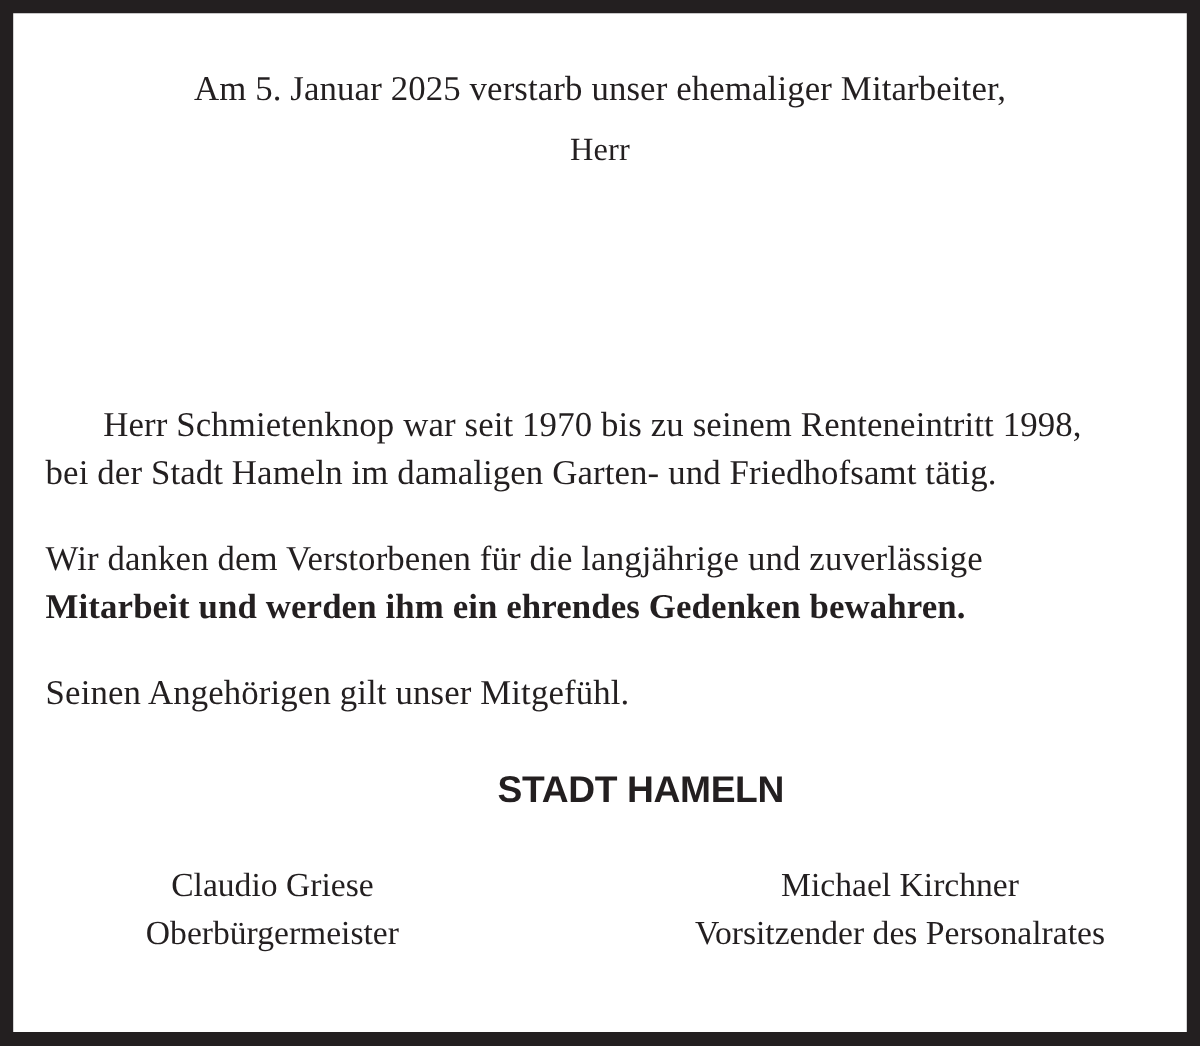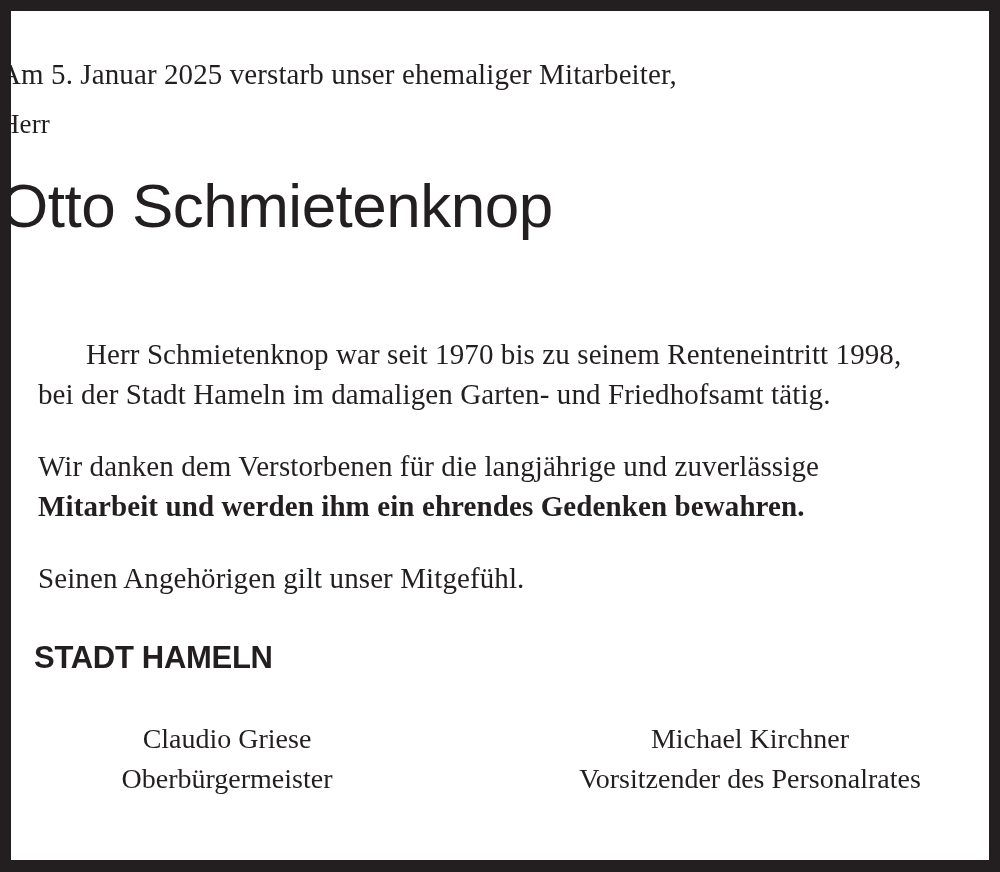--- a/index.html
+++ b/index.html
@@ -37,20 +37,21 @@
     .line {
       position: absolute;
       white-space: nowrap;
       font-size: 29px;
       line-height: 36px;
       letter-spacing: 0.1px;
     }
     .center {
       left: 0;
       width: 1000px;
+      text-align: center;
     }
     .left {
       left: 38px;
     }
     .intro { top: 56px; font-size: 29px; }
     .salutation { top: 106px; font-size: 27px; }
     .name {
       top: 168px;
       font-size: 62px;
       line-height: 76px;
@@ -85,21 +86,20 @@
     .sig-title { top: 761px; }
   </style>
 </head>
 <body>
 
 <div class="frame"></div>
 
 <div class="notice">
   <div class="line center intro">Am 5. Januar 2025 verstarb unser ehemaliger Mitarbeiter,</div>
   <div class="line center salutation">Herr</div>
-  <div class="line center name">Otto Schmietenknop</div>
 
 
   <div class="line left p1a">Herr Schmietenknop war seit 1970 bis zu seinem Renteneintritt 1998,</div>
   <div class="line left p2a">Wir danken dem Verstorbenen für die langjährige und zuverlässige</div>
 
   <div class="line left p1b">bei der Stadt Hameln im damaligen Garten- und Friedhofsamt tätig.</div>
   <div class="line left p2b">Mitarbeit und werden ihm ein ehrendes Gedenken bewahren.</div>
 
   <div class="line left p3">Seinen Angehörigen gilt unser Mitgefühl.</div>
 

